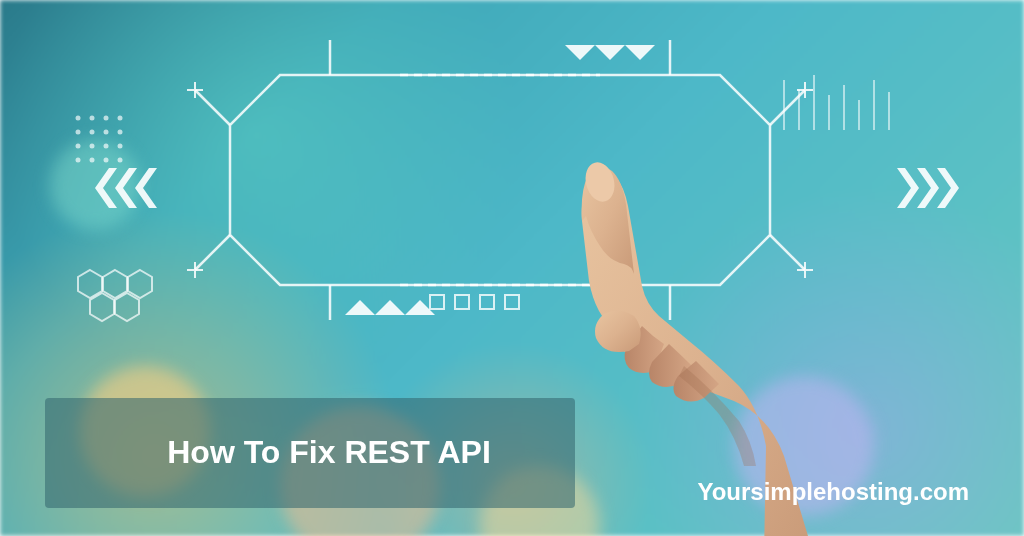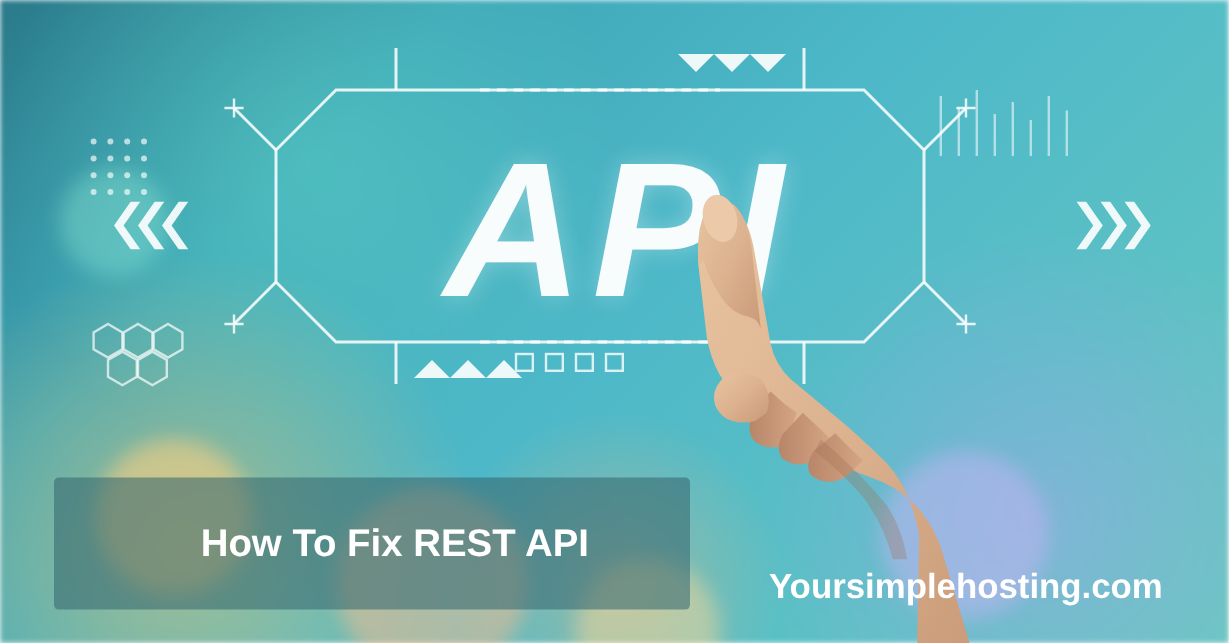--- a/index.html
+++ b/index.html
@@ -137,21 +137,21 @@
       text-align: right;
       line-height: 1.35;
       margin-left: 38px;
     }
     
     .site-url {
       position: absolute;
       bottom: 30px;
       right: 55px;
       color: #ffffff;
-      font-size: 29px;
+      font-size: 24px;
       font-weight: 700;
     }
   </style>
 </head>
 <body>
 
 <div class="banner">
 
   <div class="background"></div>
 
@@ -271,21 +271,20 @@
         <line x1="40" y1="5" x2="40" y2="60"></line>
         <line x1="55" y1="25" x2="55" y2="60"></line>
         <line x1="70" y1="15" x2="70" y2="60"></line>
         <line x1="85" y1="30" x2="85" y2="60"></line>
         <line x1="100" y1="10" x2="100" y2="60"></line>
         <line x1="115" y1="22" x2="115" y2="60"></line>
       </g>
     </svg>
   </div>
 
-  <div class="api-text">API</div>
 
   <div class="hand">
     <svg class="hand-svg" viewBox="0 0 380 440">
       <defs>
         <linearGradient id="skinGrad" x1="0%" y1="0%" x2="100%" y2="100%">
           <stop offset="0%" stop-color="#e8c4a0"></stop>
           <stop offset="50%" stop-color="#dcb28f"></stop>
           <stop offset="100%" stop-color="#c99a78"></stop>
         </linearGradient>
         <linearGradient id="skinShade" x1="0%" y1="0%" x2="100%" y2="0%">

